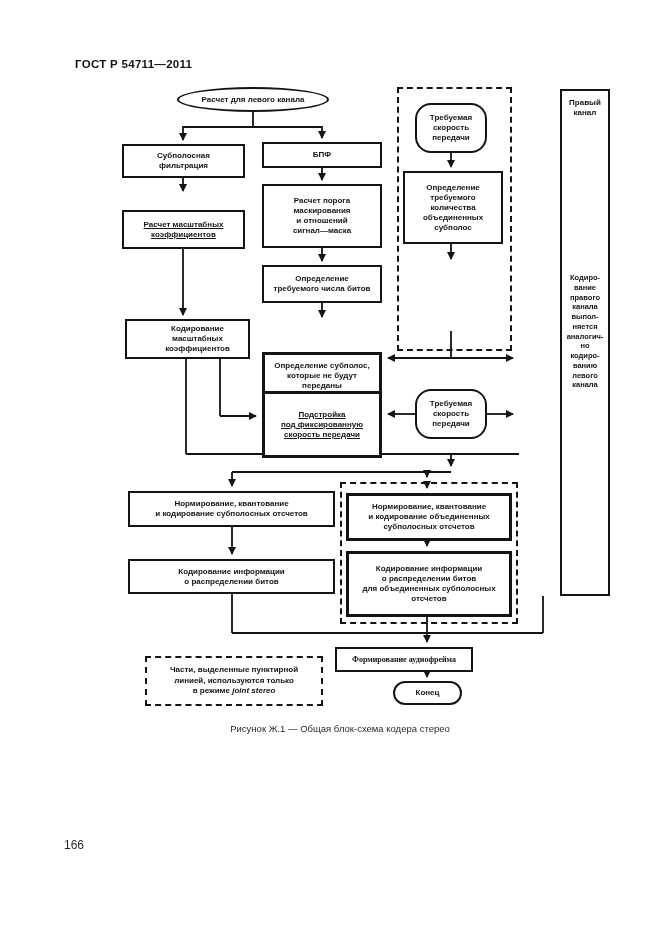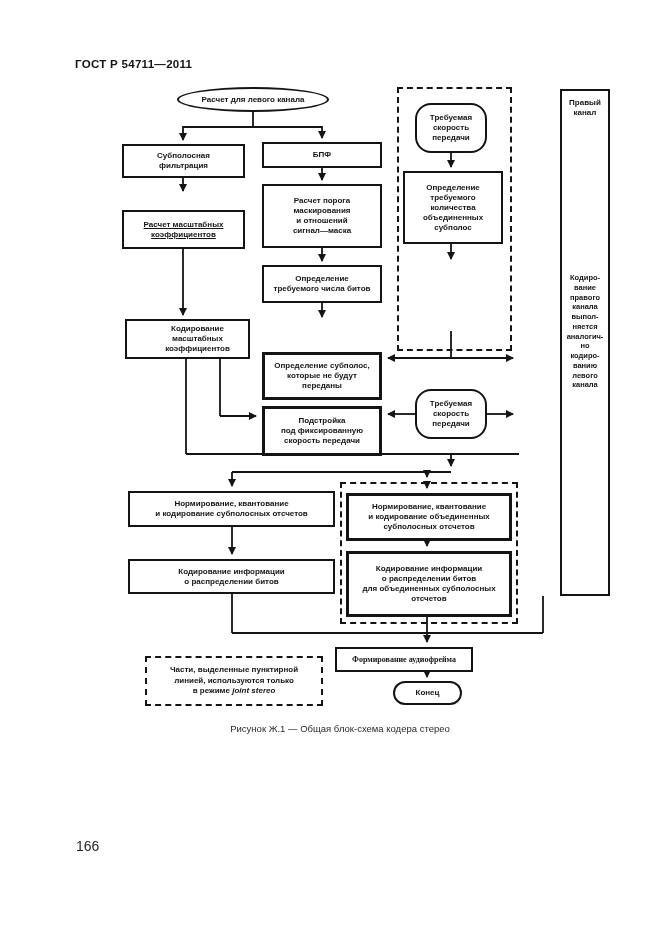--- a/index.html
+++ b/index.html
@@ -27,21 +27,21 @@
     font-size:7.5px;font-weight:bold;line-height:1.3;text-align:center;white-space:pre-line;margin-left:41px;
   }
   .tall-title{position:absolute;left:0;right:0;top:7px;font-size:8px;}
   .tall-note{position:absolute;left:0;right:0;top:182px;}
   .note-box{
     position:absolute;box-sizing:border-box;border:2px dashed #141414;background:#fff;
     display:flex;align-items:center;justify-content:center;text-align:center;
     font-size:8px;font-weight:bold;line-height:1.3;white-space:pre-line;
   }
   .caption{position:absolute;left:110px;width:460px;top:723px;text-align:center;font-size:9.5px;color:#2a2a2a;}
-  .pageno{position:absolute;left:76px;top:838px;font-size:14px;color:#2a2a2a;text-align:center;}
+  .pageno{position:absolute;left:64px;top:838px;font-size:12px;color:#2a2a2a;text-align:center;}
 </style>
 </head>
 <body>
 
 <div class="page">
 
   <div class="gost-header">ГОСТ Р 54711—2011</div>
 
   <svg class="wires" width="661" height="935">
     <defs>
@@ -109,21 +109,21 @@
 маскирования
 и отношений
 сигнал—маска</div>
   <div class="node" style="left:262px;top:265px;width:120px;height:38px;">Определение
 требуемого числа битов</div>
   <div class="node" style="left:125px;top:319px;width:125px;height:40px;padding-left:22px;">Кодирование масштабных
 коэффициентов</div>
   <div class="node thick" style="left:262px;top:336px;width:120px;height:48px;margin-top:16px;">Определение субполос,
 которые не будут
 переданы</div>
-  <div class="node thick" style="left:262px;top:406px;width:120px;height:50px;">Подстройка
+  <div class="node thick" style="left:262px;top:391px;width:120px;height:67px;text-decoration:underline;">Подстройка
 под фиксированную
 скорость передачи</div>
 
   <div class="node stadium" style="left:415px;top:103px;width:72px;height:50px;">Требуемая
 скорость
 передачи</div>
   <div class="node" style="left:403px;top:171px;width:100px;height:73px;">Определение
 требуемого
 количества
 объединенных

